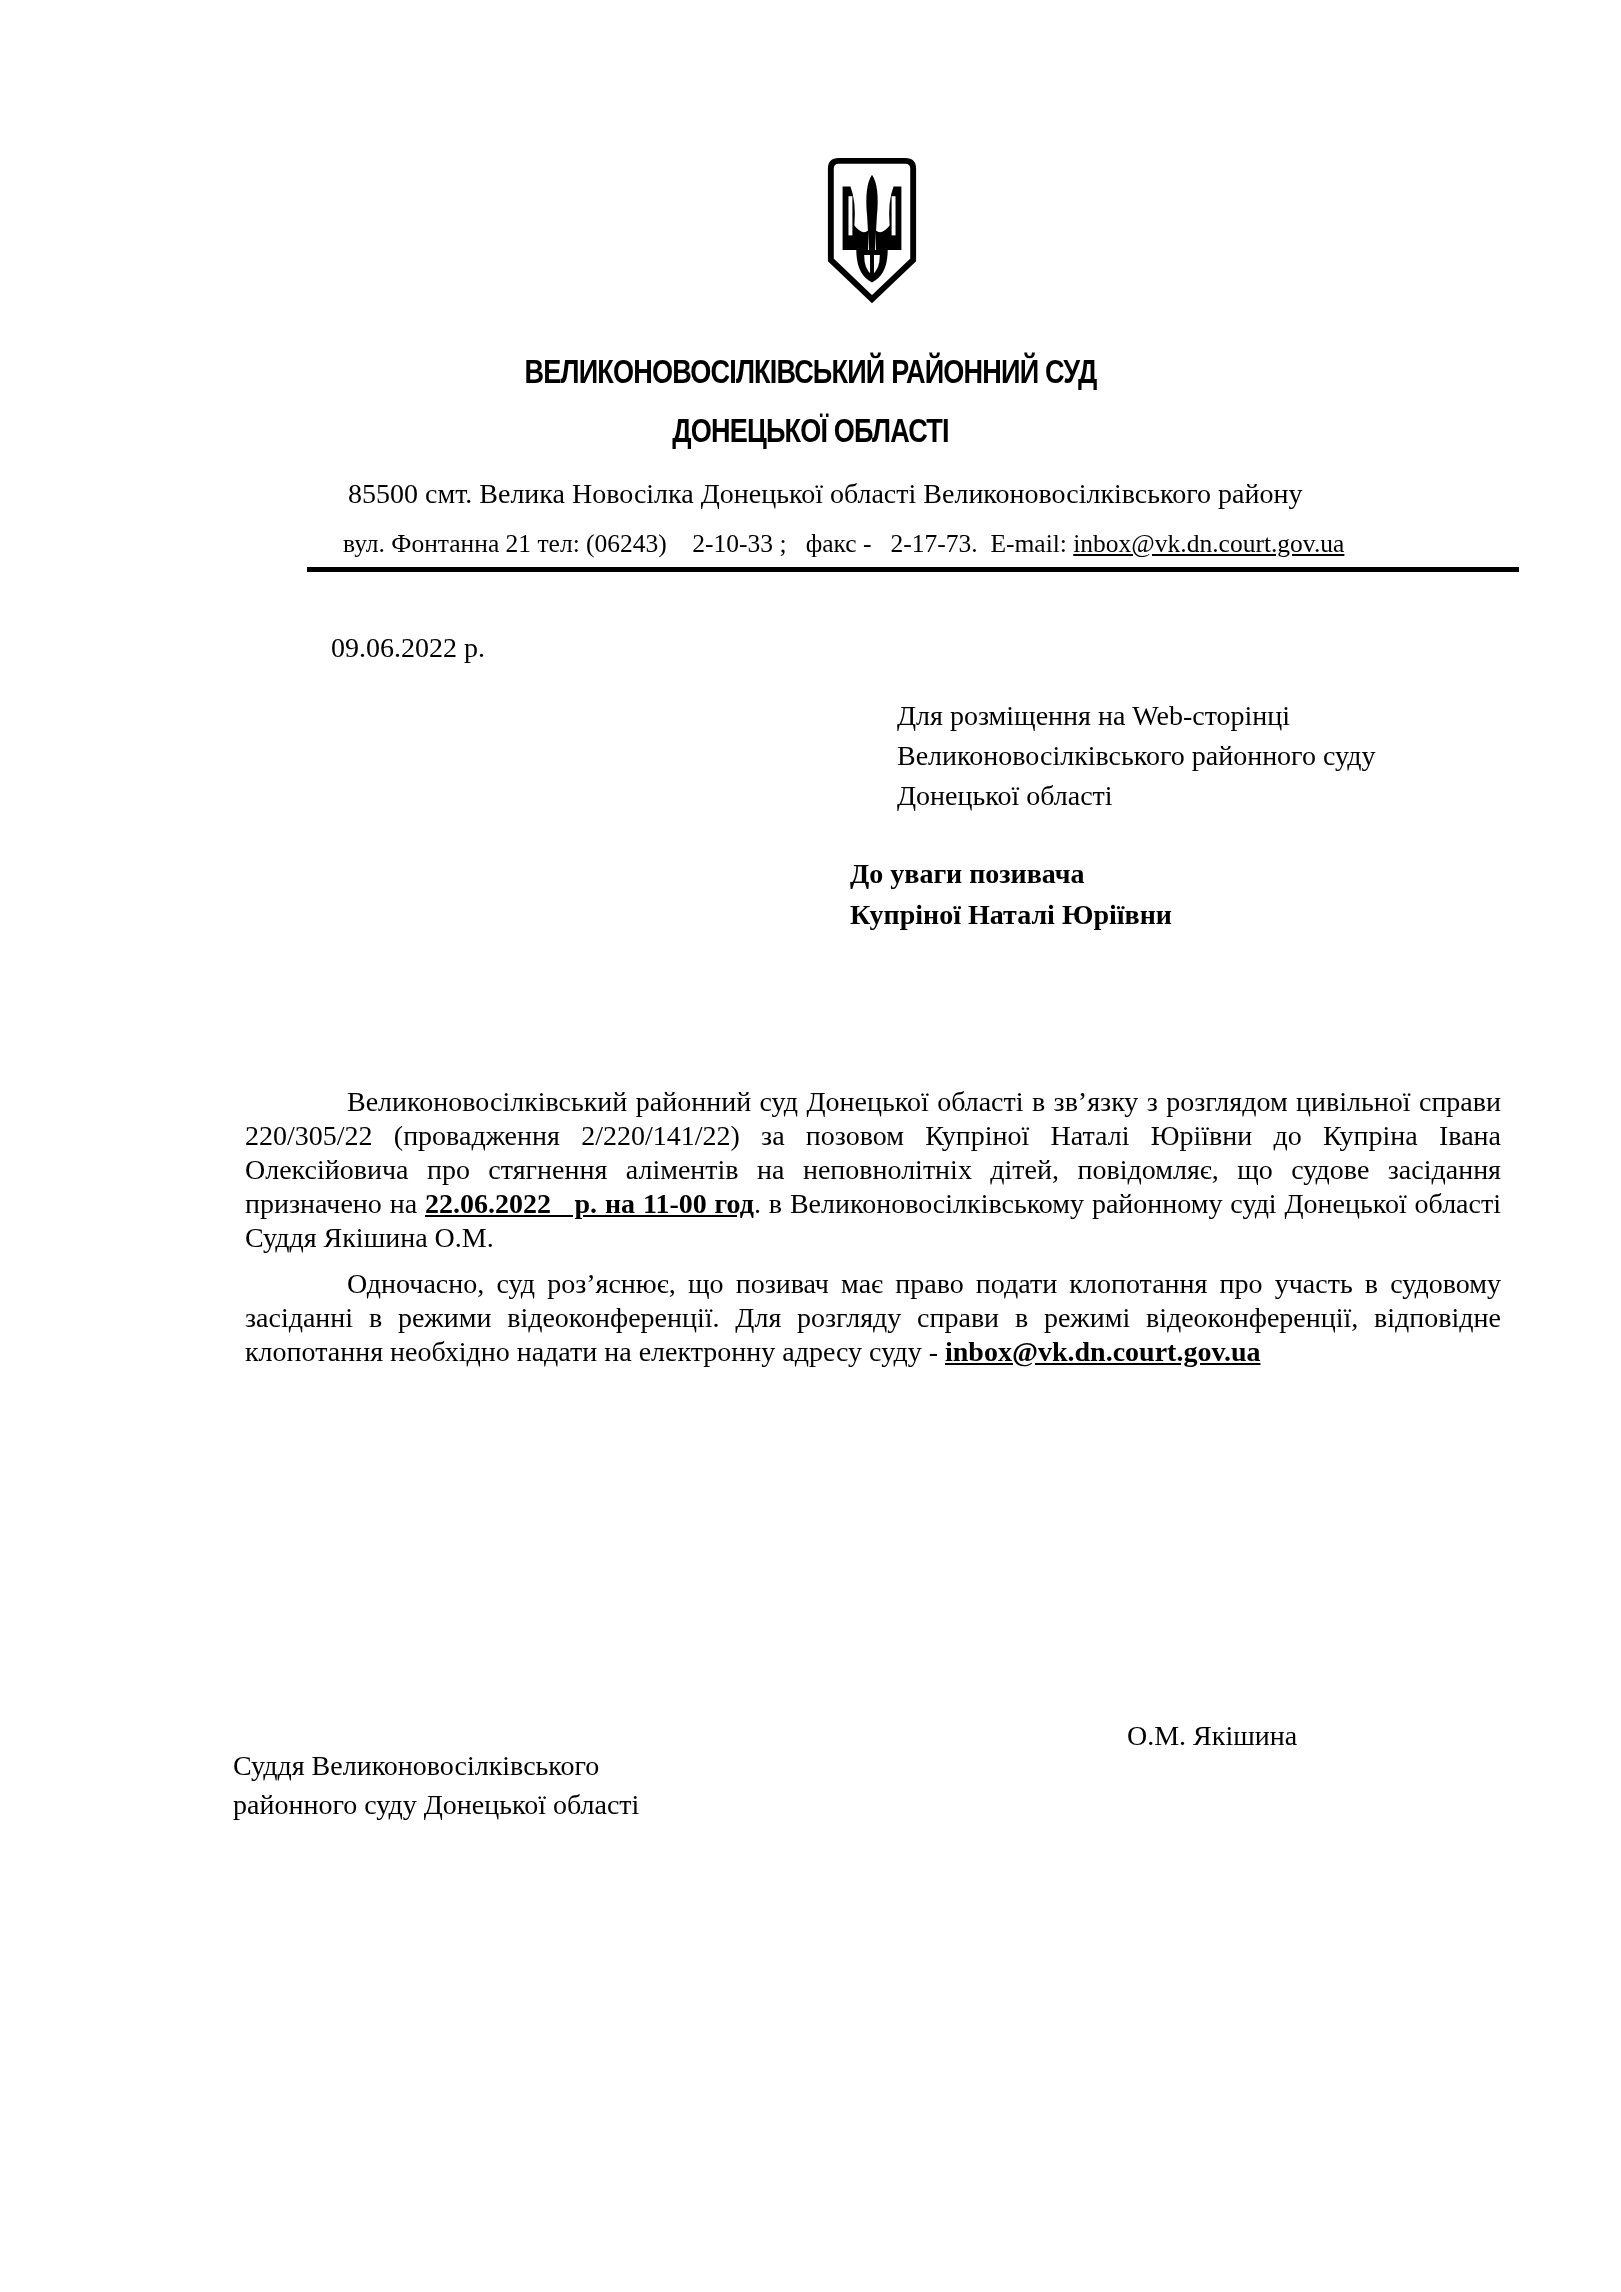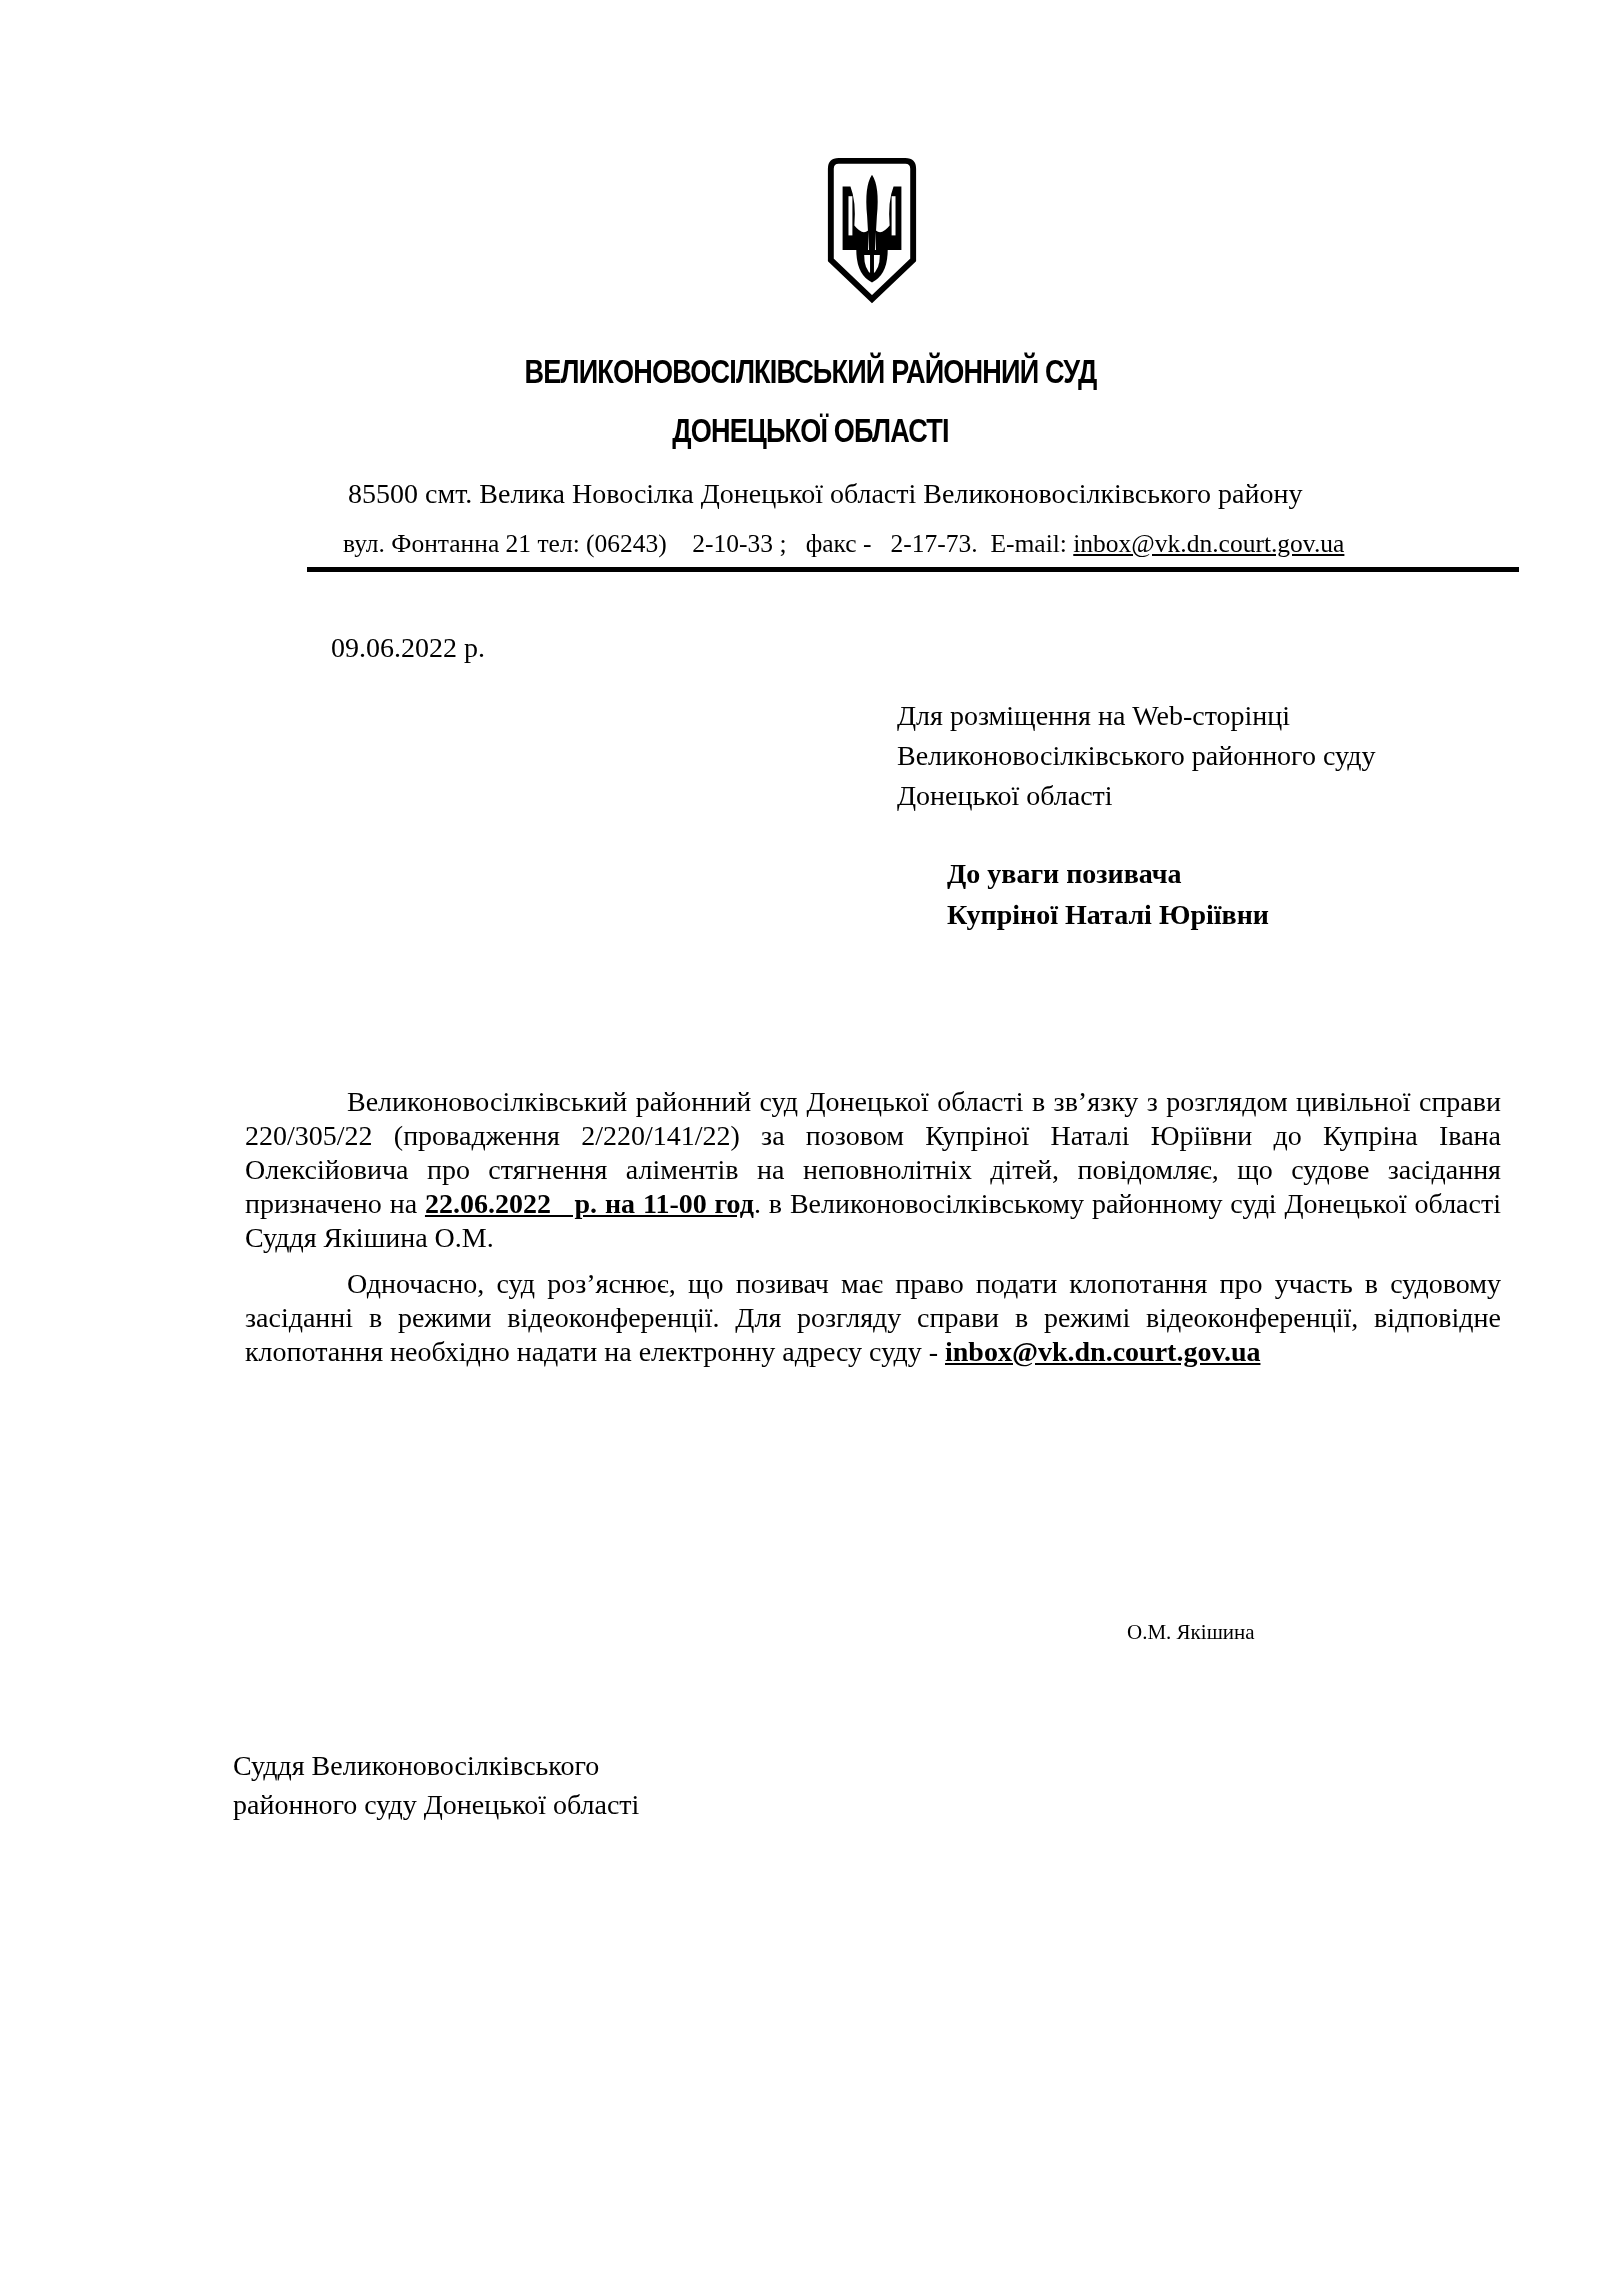--- a/index.html
+++ b/index.html
@@ -11,27 +11,27 @@
       font-family: "Liberation Sans", sans-serif; font-weight: bold;
       font-size: 33px; letter-spacing: -1px; transform: scaleX(0.82); transform-origin: center; }
     .court-title.l1 { top: 353px; }
     .court-title.l2 { top: 412px; }
     .addr1 { left: 348px; top: 478px; font-size: 28px; white-space: nowrap; }
     .addr2 { left: 343px; top: 529px; font-size: 25.5px; white-space: nowrap; }
     .addr2 .email { text-decoration: underline; }
     .rule { left: 307px; top: 567px; width: 1212px; height: 4.9px; background: #000; }
     .date { left: 331px; top: 632px; font-size: 28px; }
     .recipient { left: 897px; top: 696px; font-size: 28px; line-height: 40px; }
-    .attention { left: 947px; top: 853px; font-size: 28px; line-height: 41px; font-weight: bold; }
+    .attention { left: 850px; top: 853px; font-size: 28px; line-height: 41px; font-weight: bold; }
     .body-text { left: 233px; top: 1073px; width: 1280px; font-size: 28px; line-height: 34px; }
     .body-text p { margin: 12px; text-align: justify; text-indent: 102px; }
     .body-text .hl { font-weight: bold; text-decoration: underline; }
     .body-text .email-b { font-weight: bold; text-decoration: underline; }
     .signature { left: 233px; top: 1746px; font-size: 28px; line-height: 39px; }
-    .signer { left: 1127px; top: 1620px; font-size: 21px; text-align: right; }
+    .signer { left: 1127px; top: 1720px; font-size: 28px; text-align: right; }
   </style>
 </head>
 <body>
 
 <div class="abs emblem">
   <svg width="98" height="147" viewBox="0 0 100 150">
     <path d="M8 12 Q8 4 16 4 L84 4 Q92 4 92 12 L92 105 L50 145 L8 105 Z" fill="none" stroke="#000" stroke-width="6"></path>
     <path d="M50 18 Q58 30 55 60 L53 95 L47 95 L45 60 Q42 30 50 18 Z" fill="#000"></path>
     <path d="M20 30 L28 30 Q34 45 32 70 Q40 80 46 75 L46 95 L20 95 Z" fill="#000"></path>
     <path d="M80 30 L72 30 Q66 45 68 70 Q60 80 54 75 L54 95 L80 95 Z" fill="#000"></path>

